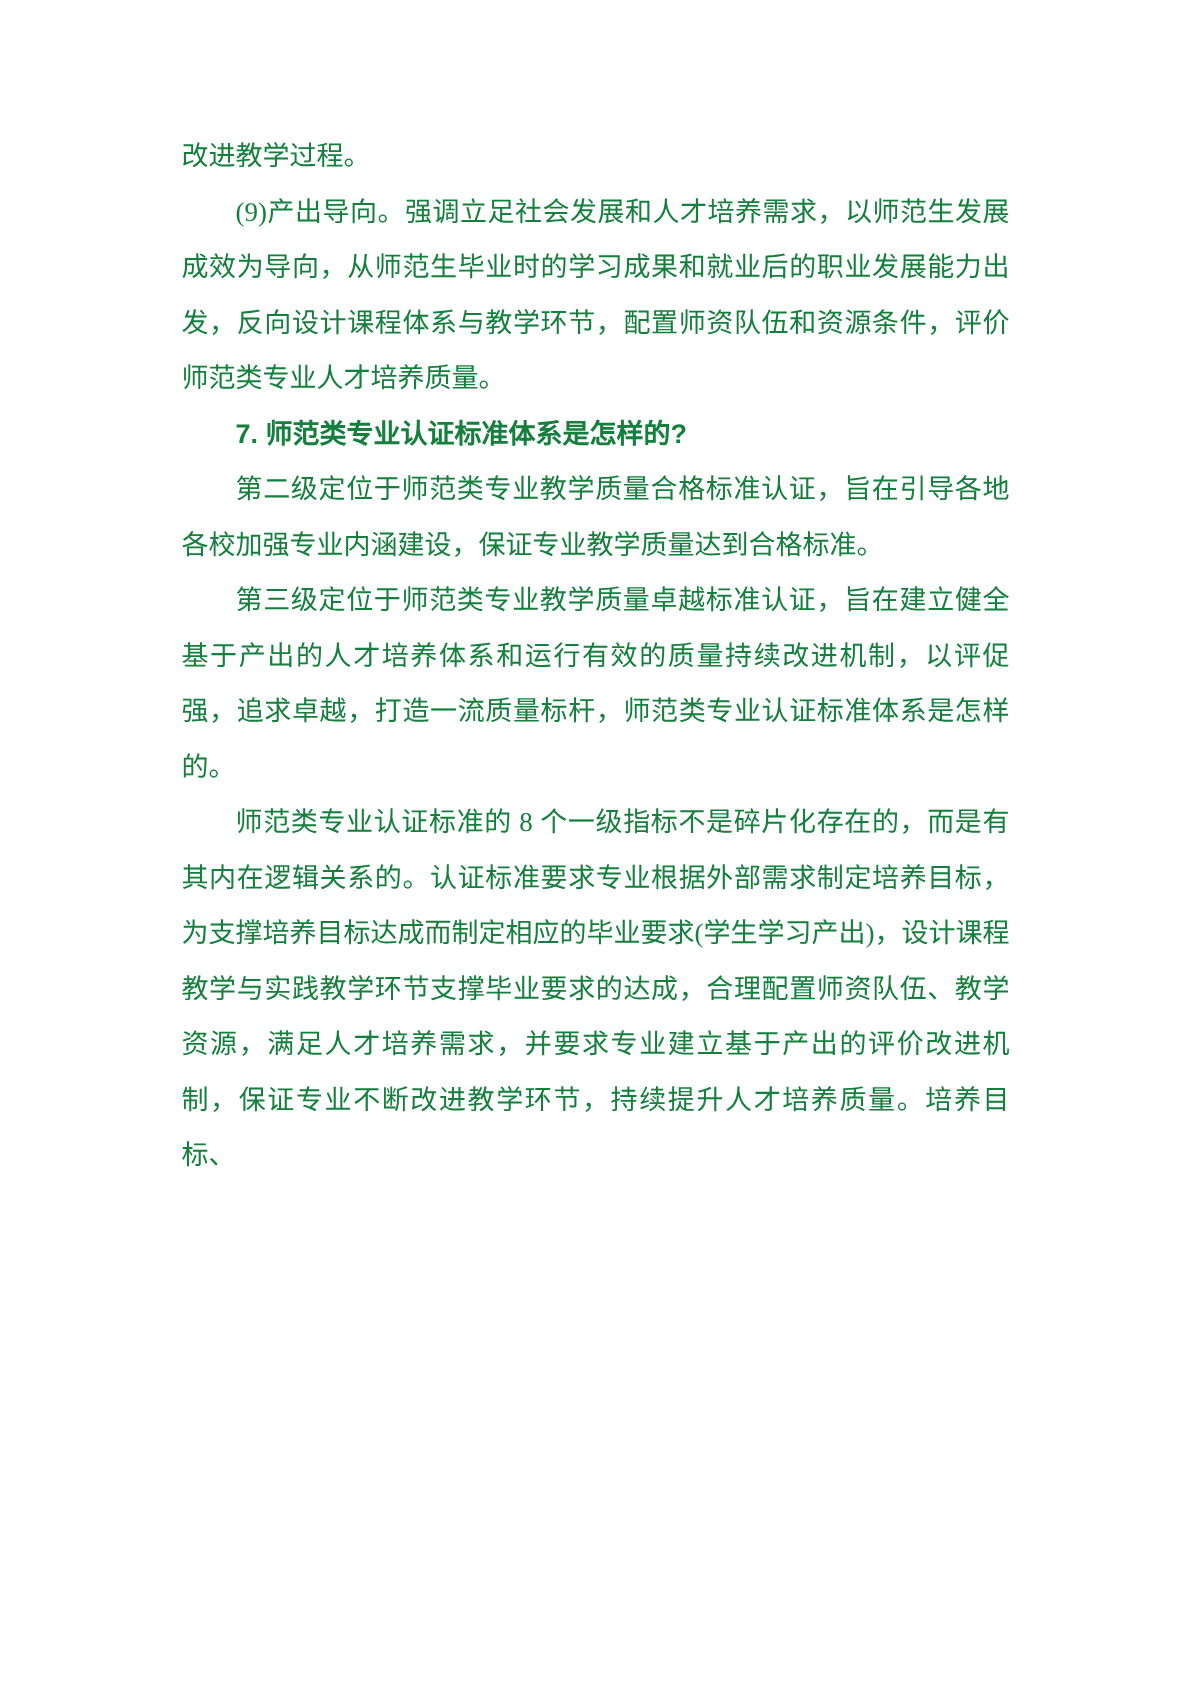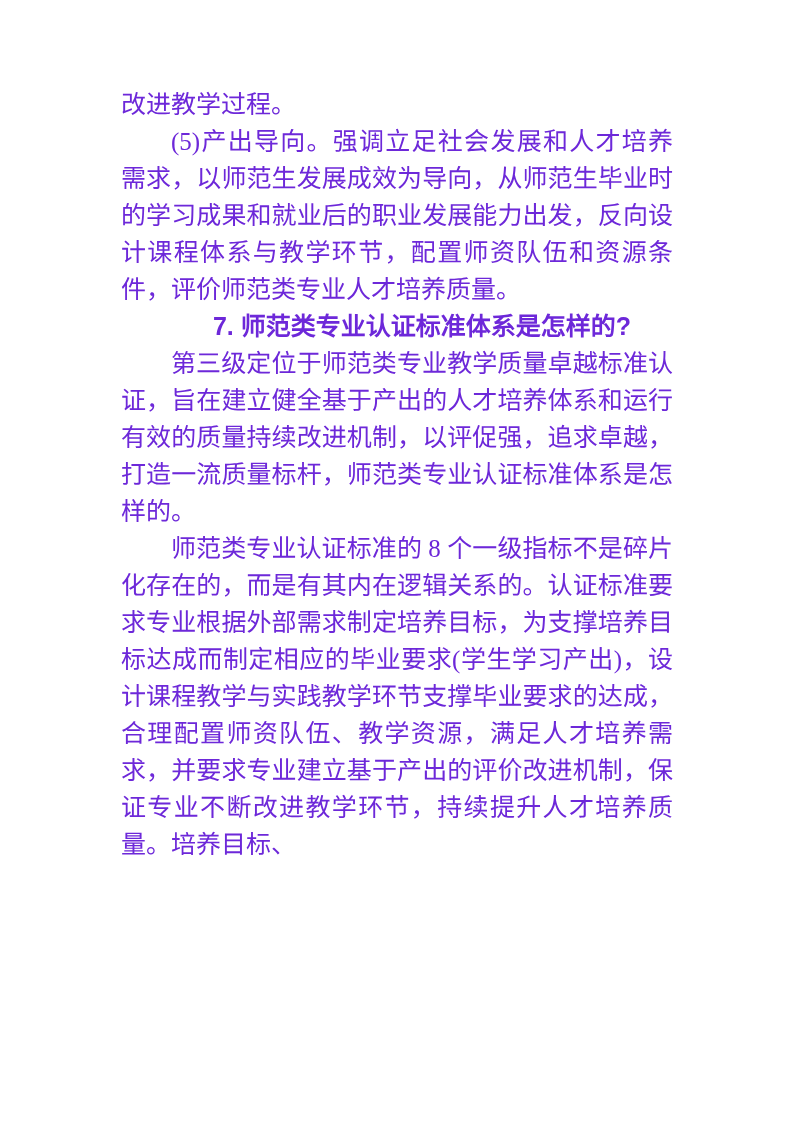--- a/index.html
+++ b/index.html
@@ -12,40 +12,41 @@
     width: 793px;
     height: 1122px;
     background: #ffffff;
     overflow: hidden;
     box-sizing: border-box;
     padding: 86px 120px 0 121px;
   }
   .doc-paragraph {
     margin: 0;
     font-family: "Liberation Serif", "DejaVu Serif", serif;
-    font-size: 25px;
+    font-size: 18px;
     line-height: 37px;
-    color: #6d28d9;
+    color: #15803d;
     text-align: justify;
     text-justify: inter-character;
     word-break: break-all;
   }
   .doc-paragraph.indent {
     text-indent: 2em;
   }
   .doc-paragraph.heading {
     font-family: "Liberation Sans", "DejaVu Sans", sans-serif;
     font-weight: bold;
-    text-align: center;
+    text-align: left;
   }
 </style>
 </head>
 <body>
 
 <div class="page">
   <div class="content" id="doc-content">
       <p class="doc-paragraph">改进教学过程。</p>
-      <p class="doc-paragraph indent">(5)产出导向。强调立足社会发展和人才培养需求，以师范生发展成效为导向，从师范生毕业时的学习成果和就业后的职业发展能力出发，反向设计课程体系与教学环节，配置师资队伍和资源条件，评价师范类专业人才培养质量。</p>
+      <p class="doc-paragraph indent">(9)产出导向。强调立足社会发展和人才培养需求，以师范生发展成效为导向，从师范生毕业时的学习成果和就业后的职业发展能力出发，反向设计课程体系与教学环节，配置师资队伍和资源条件，评价师范类专业人才培养质量。</p>
       <p class="doc-paragraph heading indent">7. 师范类专业认证标准体系是怎样的?</p>
+      <p class="doc-paragraph indent">第二级定位于师范类专业教学质量合格标准认证，旨在引导各地各校加强专业内涵建设，保证专业教学质量达到合格标准。</p>
       <p class="doc-paragraph indent">第三级定位于师范类专业教学质量卓越标准认证，旨在建立健全基于产出的人才培养体系和运行有效的质量持续改进机制，以评促强，追求卓越，打造一流质量标杆，师范类专业认证标准体系是怎样的。</p>
       <p class="doc-paragraph indent">师范类专业认证标准的 8 个一级指标不是碎片化存在的，而是有其内在逻辑关系的。认证标准要求专业根据外部需求制定培养目标，为支撑培养目标达成而制定相应的毕业要求(学生学习产出)，设计课程教学与实践教学环节支撑毕业要求的达成，合理配置师资队伍、教学资源，满足人才培养需求，并要求专业建立基于产出的评价改进机制，保证专业不断改进教学环节，持续提升人才培养质量。培养目标、</p>
     </div>
 </div>
 
 </body></html>

